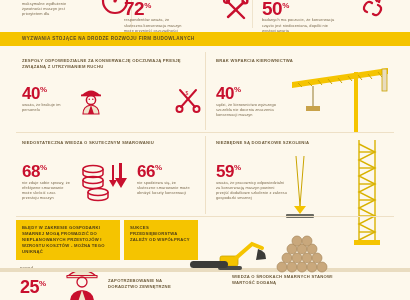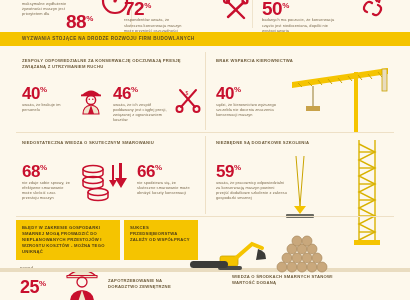--- a/index.html
+++ b/index.html
@@ -64,23 +64,20 @@
 </style>
 </head>
 <body>
 
 <div class="page">
 
   <div class="topstrip">
 
     <div class="tcell" style="left:22px;">
       <div class="body-txt" style="width:58px;padding-top:1px;">maksymalne wydłużenie żywotności maszyn jest priorytetem dla</div>
-      <div class="pct" style="position:absolute;left:44px;top:11px;font-size:19px;">
-        <span>88</span><span class="sm">%</span>
-      </div>
     </div>
 
     <div style="position:absolute;left:100px;top:-14px;">
       <svg width="30" height="30" viewBox="0 0 30 30">
         <circle cx="15" cy="15" r="12" fill="none" stroke="#c8102e" stroke-width="2.2"></circle>
         <line x1="15" y1="15" x2="21" y2="8" stroke="#c8102e" stroke-width="2.2" stroke-linecap="round"></line>
         <circle cx="15" cy="15" r="1.6" fill="#c8102e"></circle>
       </svg>
     </div>
 
@@ -144,26 +141,20 @@
       <path d="M4 11 q9 -9 18 0 z" fill="#c8102e"></path>
       <rect x="3" y="10.5" width="20" height="1.8" fill="#c8102e"></rect>
       <circle cx="13" cy="16" r="4.6" fill="none" stroke="#c8102e" stroke-width="1.5"></circle>
       <circle cx="11.3" cy="15.3" r="0.8" fill="#c8102e"></circle>
       <circle cx="14.8" cy="15.3" r="0.8" fill="#c8102e"></circle>
       <path d="M5 30 q0 -8 8 -9 q8 1 8 9 z" fill="#f0e6cd" stroke="#c8102e" stroke-width="1.2"></path>
       <path d="M13 21 l-3 9 h6 z" fill="#c8102e"></path>
     </svg>
   </div>
 
-  <div class="stat" style="left:113px;top:82px;width:60px;">
-    <div class="pct">
-      <span>46</span><span class="sm">%</span>
-    </div>
-    <div class="body-txt" style="width:56px;">uważa, że ich zespół poddawany jest ciągłej presji, związanej z ograniczaniem kosztów</div>
-  </div>
   <div style="position:absolute;left:174px;top:86px;">
     <svg width="28" height="28" viewBox="0 0 28 28">
       <g stroke="#c8102e" stroke-width="2" fill="none" stroke-linecap="round">
         <line x1="6" y1="4" x2="21" y2="21"></line>
         <line x1="22" y1="4" x2="7" y2="21"></line>
         <circle cx="5.5" cy="23" r="3"></circle>
         <circle cx="22.5" cy="23" r="3"></circle>
       </g>
       <text x="13" y="9" font-size="5" fill="#c8102e" text-anchor="middle" font-family="Liberation Sans">$</text>
     </svg>

